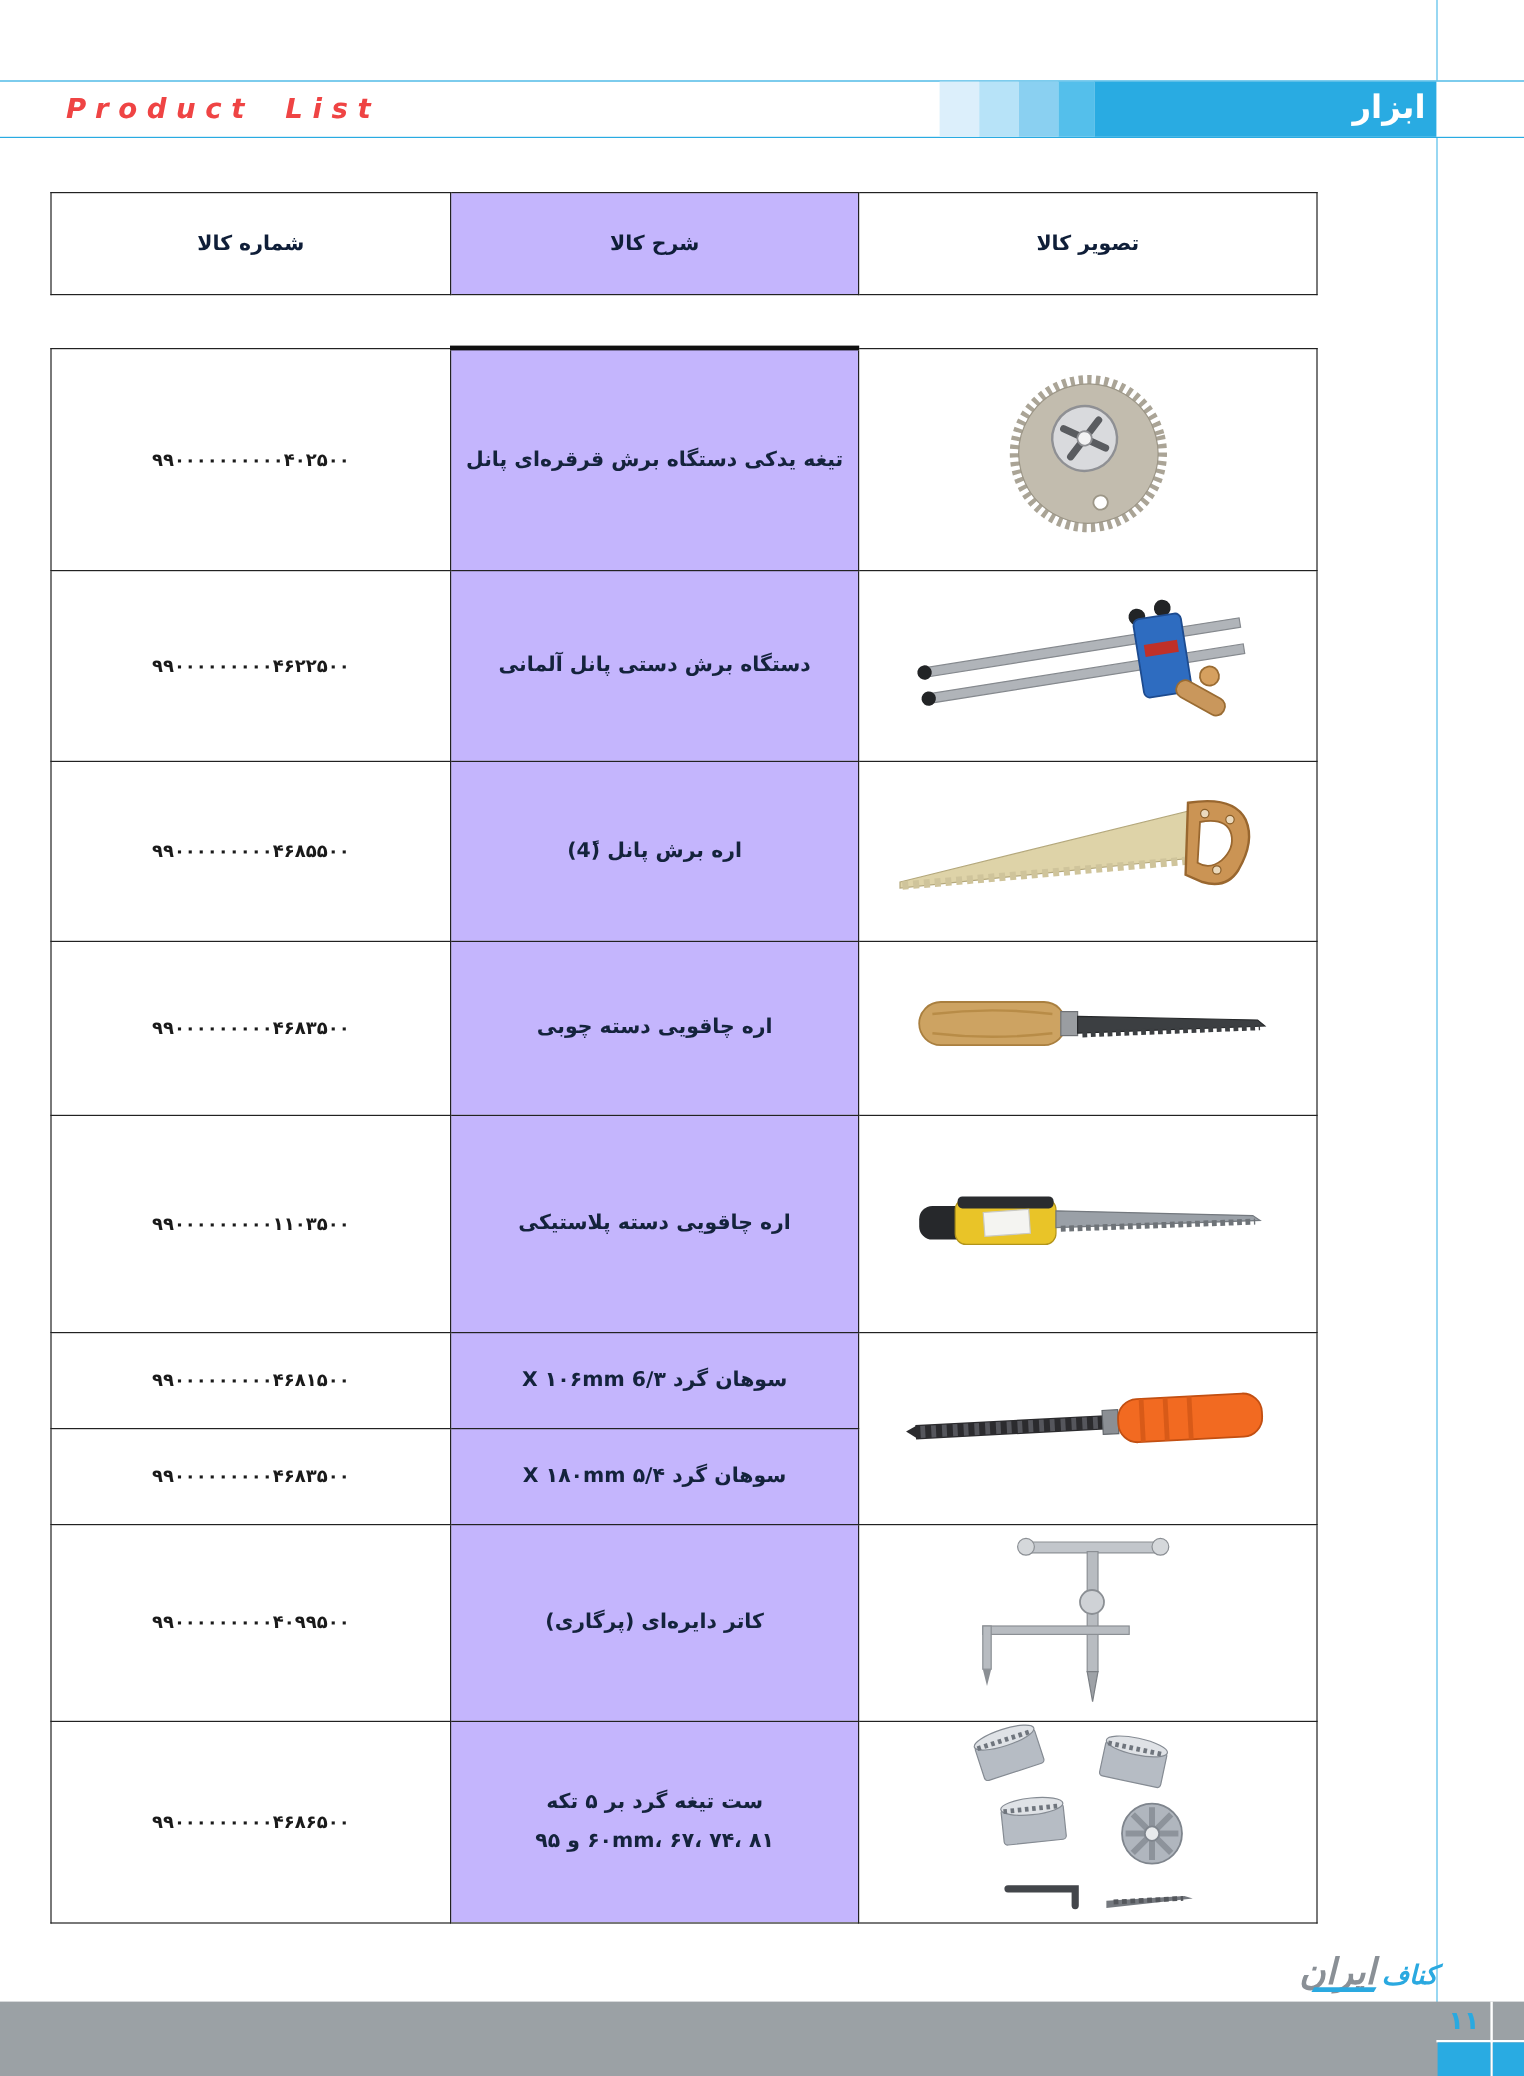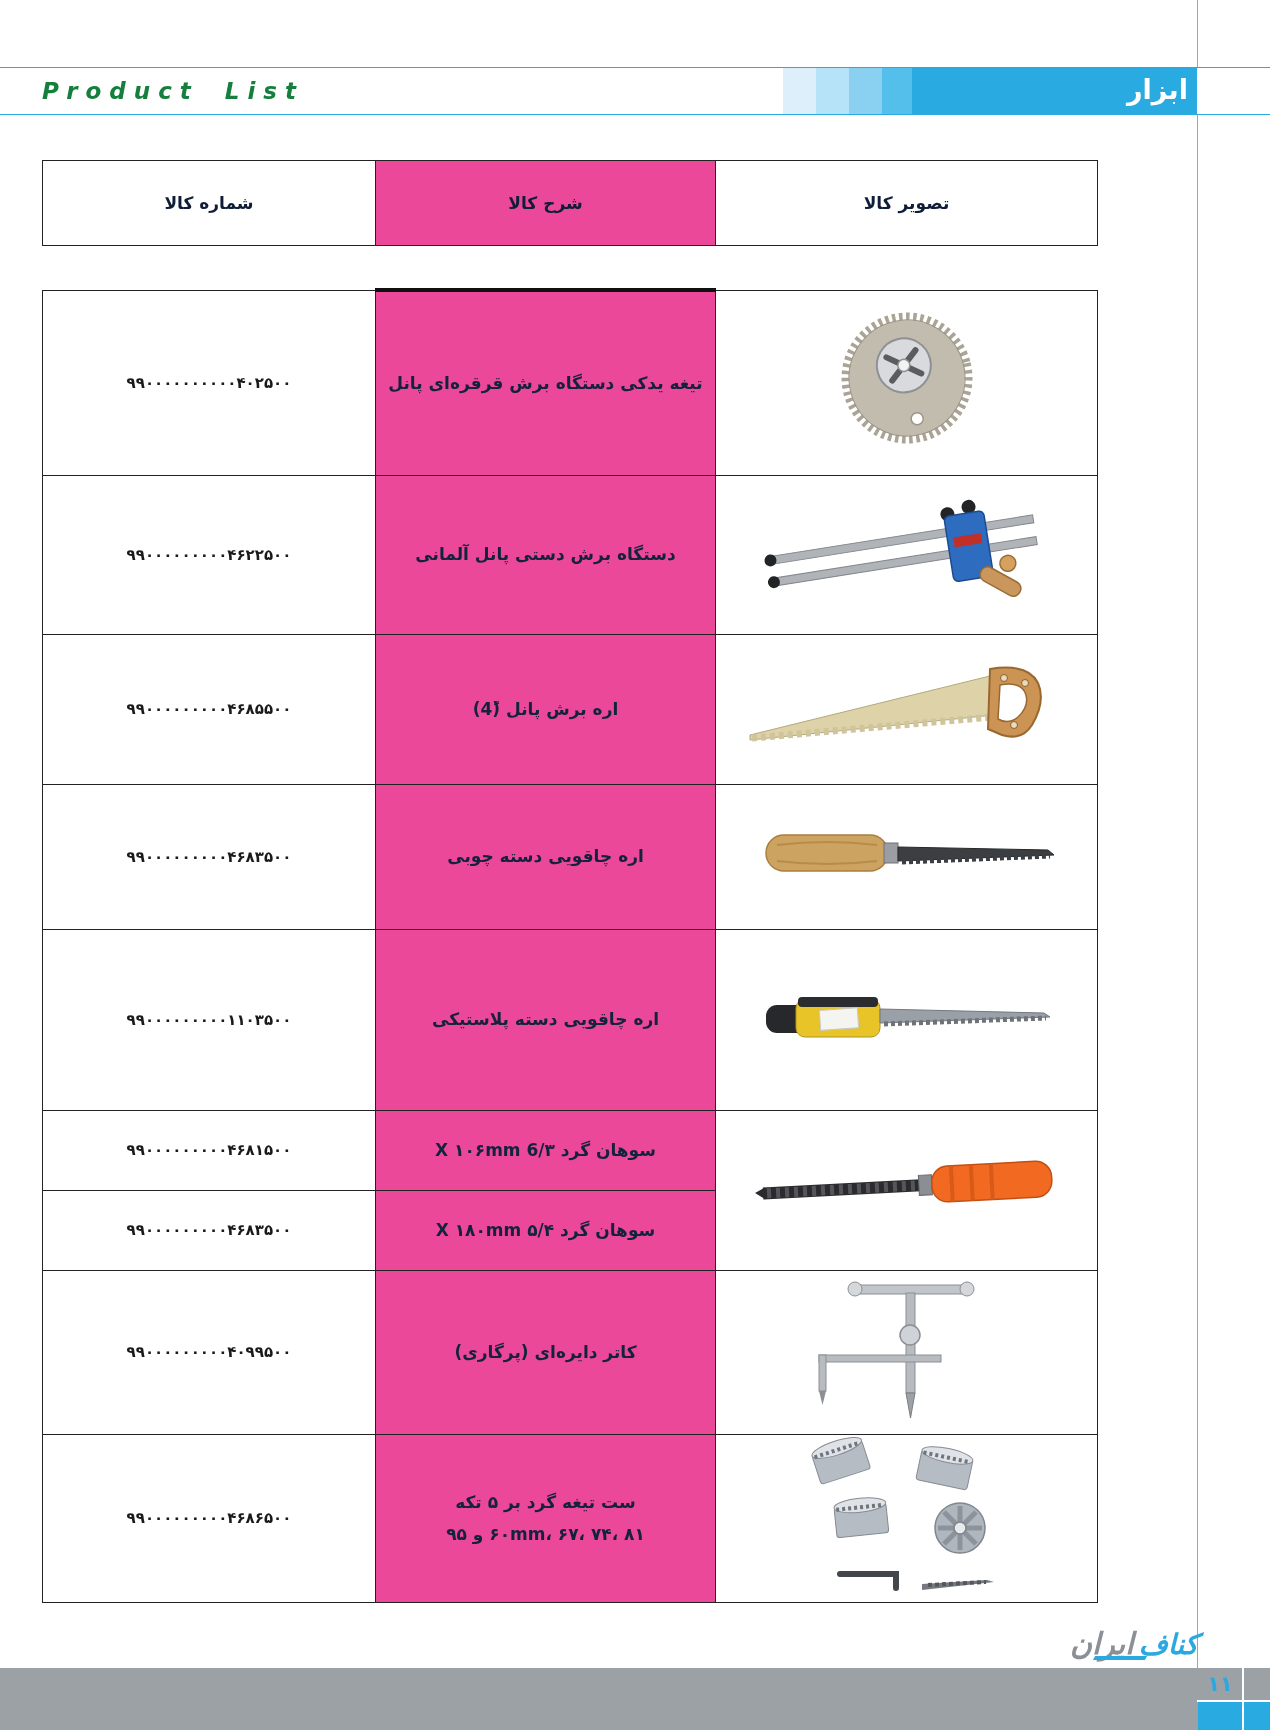--- a/index.html
+++ b/index.html
@@ -9,22 +9,22 @@
   }
   
   .vline{position:absolute;left:1197px;top:0;width:1px;height:1730px;background:#55bde9;}
 
   
   .header-band{
     position:absolute;left:0;top:67px;width:1270px;height:46px;
     border-top:1px solid #29abe2;border-bottom:1px solid #29abe2;background:#fff;
   }
   .title-en{
-    position:absolute;left:42px;top:0;height:46px;line-height:46px;
-    font-style:italic;font-weight:bold;font-size:23px;color:#15803d;
+    position:absolute;left:55px;top:0;height:46px;line-height:46px;
+    font-style:italic;font-weight:bold;font-size:23px;color:#ef4444;
     letter-spacing:8px;word-spacing:10px;white-space:nowrap;
   }
   .grad-sq{position:absolute;top:0;height:46px;}
   .g1{left:783px;width:33px;background:#dceffb;}
   .g2{left:816px;width:33px;background:#b7e3f8;}
   .g3{left:849px;width:33px;background:#8ad0f1;}
   .g4{left:882px;width:30px;background:#54bfeb;}
   .g5{left:912px;width:285px;background:#29abe2;}
   .title-fa{
     position:absolute;right:82px;top:0;height:46px;line-height:44px;
@@ -32,36 +32,36 @@
   }
 
   
   .tbl{border-collapse:collapse;table-layout:fixed;width:1055px;}
   .tbl td{border:1px solid #222222;vertical-align:middle;text-align:center;padding:0;overflow:hidden;}
   .head-table{position:absolute;left:42px;top:160px;}
   .body-table{position:absolute;left:42px;top:288px;}
   .col-num{width:333px;}
   .col-desc{width:340px;}
   .col-img{width:382px;}
-  .shade{background:#ec4899;}
+  .shade{background:#c4b5fd;}
   .hdr-label{font-weight:bold;font-size:17px;color:#0f1e38;direction:rtl;}
   .num{
     direction:ltr;font-weight:bold;font-size:15px;color:#1a1a1a;
     letter-spacing:2px;white-space:nowrap;
   }
   .desc{
     direction:rtl;font-weight:bold;font-size:17px;color:#14233c;line-height:1.9;
     padding:0 10px;
   }
   .thick-top{border-top:4px solid #101010 !important;}
   .imgcell{background:#ffffff;}
 
   
   .logo{position:absolute;left:1040px;top:1626px;width:158px;height:42px;direction:rtl;white-space:nowrap;}
-  .logo .kn{color:#2aa9e0;font-weight:bold;font-size:28px;font-style:italic;}
+  .logo .kn{color:#2aa9e0;font-weight:bold;font-size:22px;font-style:italic;}
   .logo .ir{color:#8a9096;font-weight:bold;font-size:30px;font-style:italic;}
   .logo .swoosh{position:absolute;right:52px;top:30px;width:52px;height:4px;background:#2aa9e0;transform:skewX(-30deg);}
   .gray-band{position:absolute;left:0;top:1668px;width:1270px;height:62px;background:#9ba1a5;}
   .page-num{
     position:absolute;left:1198px;top:1668px;width:44px;height:32px;line-height:32px;
     text-align:center;color:#2aa9e0;font-weight:bold;font-size:21px;
   }
   .wh-h{position:absolute;left:1197px;top:1700px;width:73px;height:2px;background:#ffffff;}
   .wh-v{position:absolute;left:1242px;top:1668px;width:2px;height:62px;background:#ffffff;}
   .blue-sq1{position:absolute;left:1198px;top:1702px;width:44px;height:28px;background:#29abe2;}

